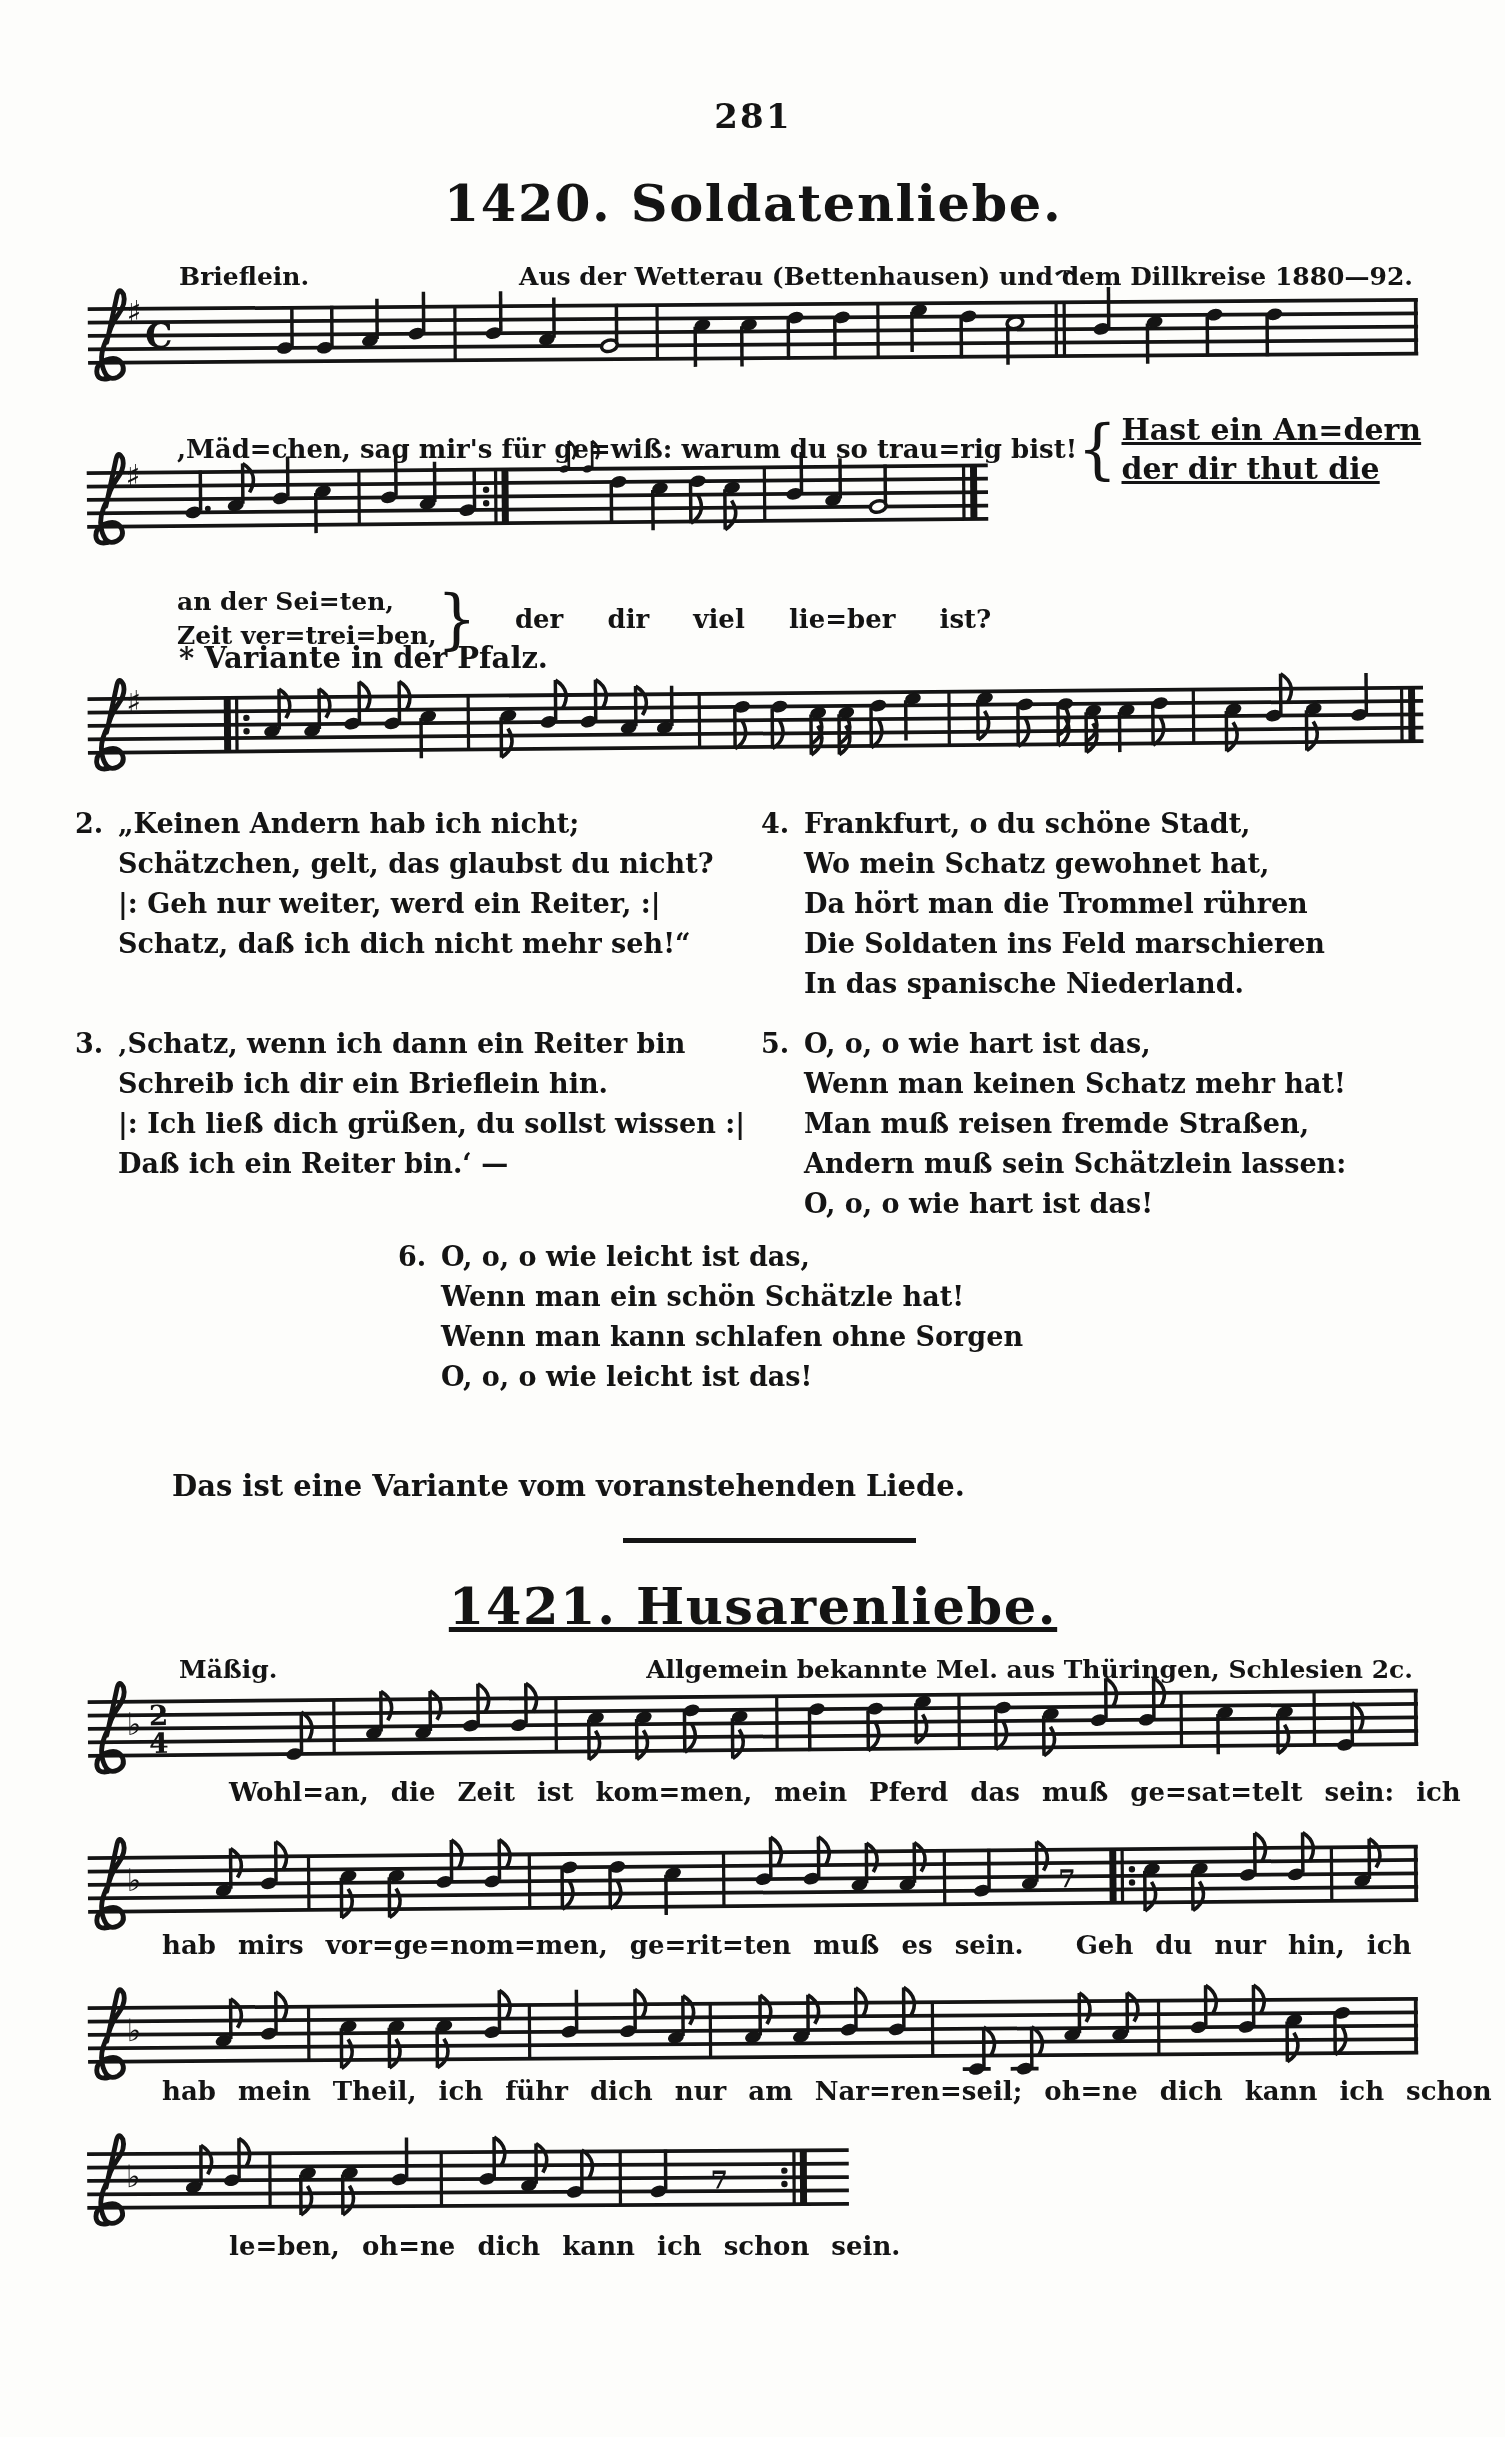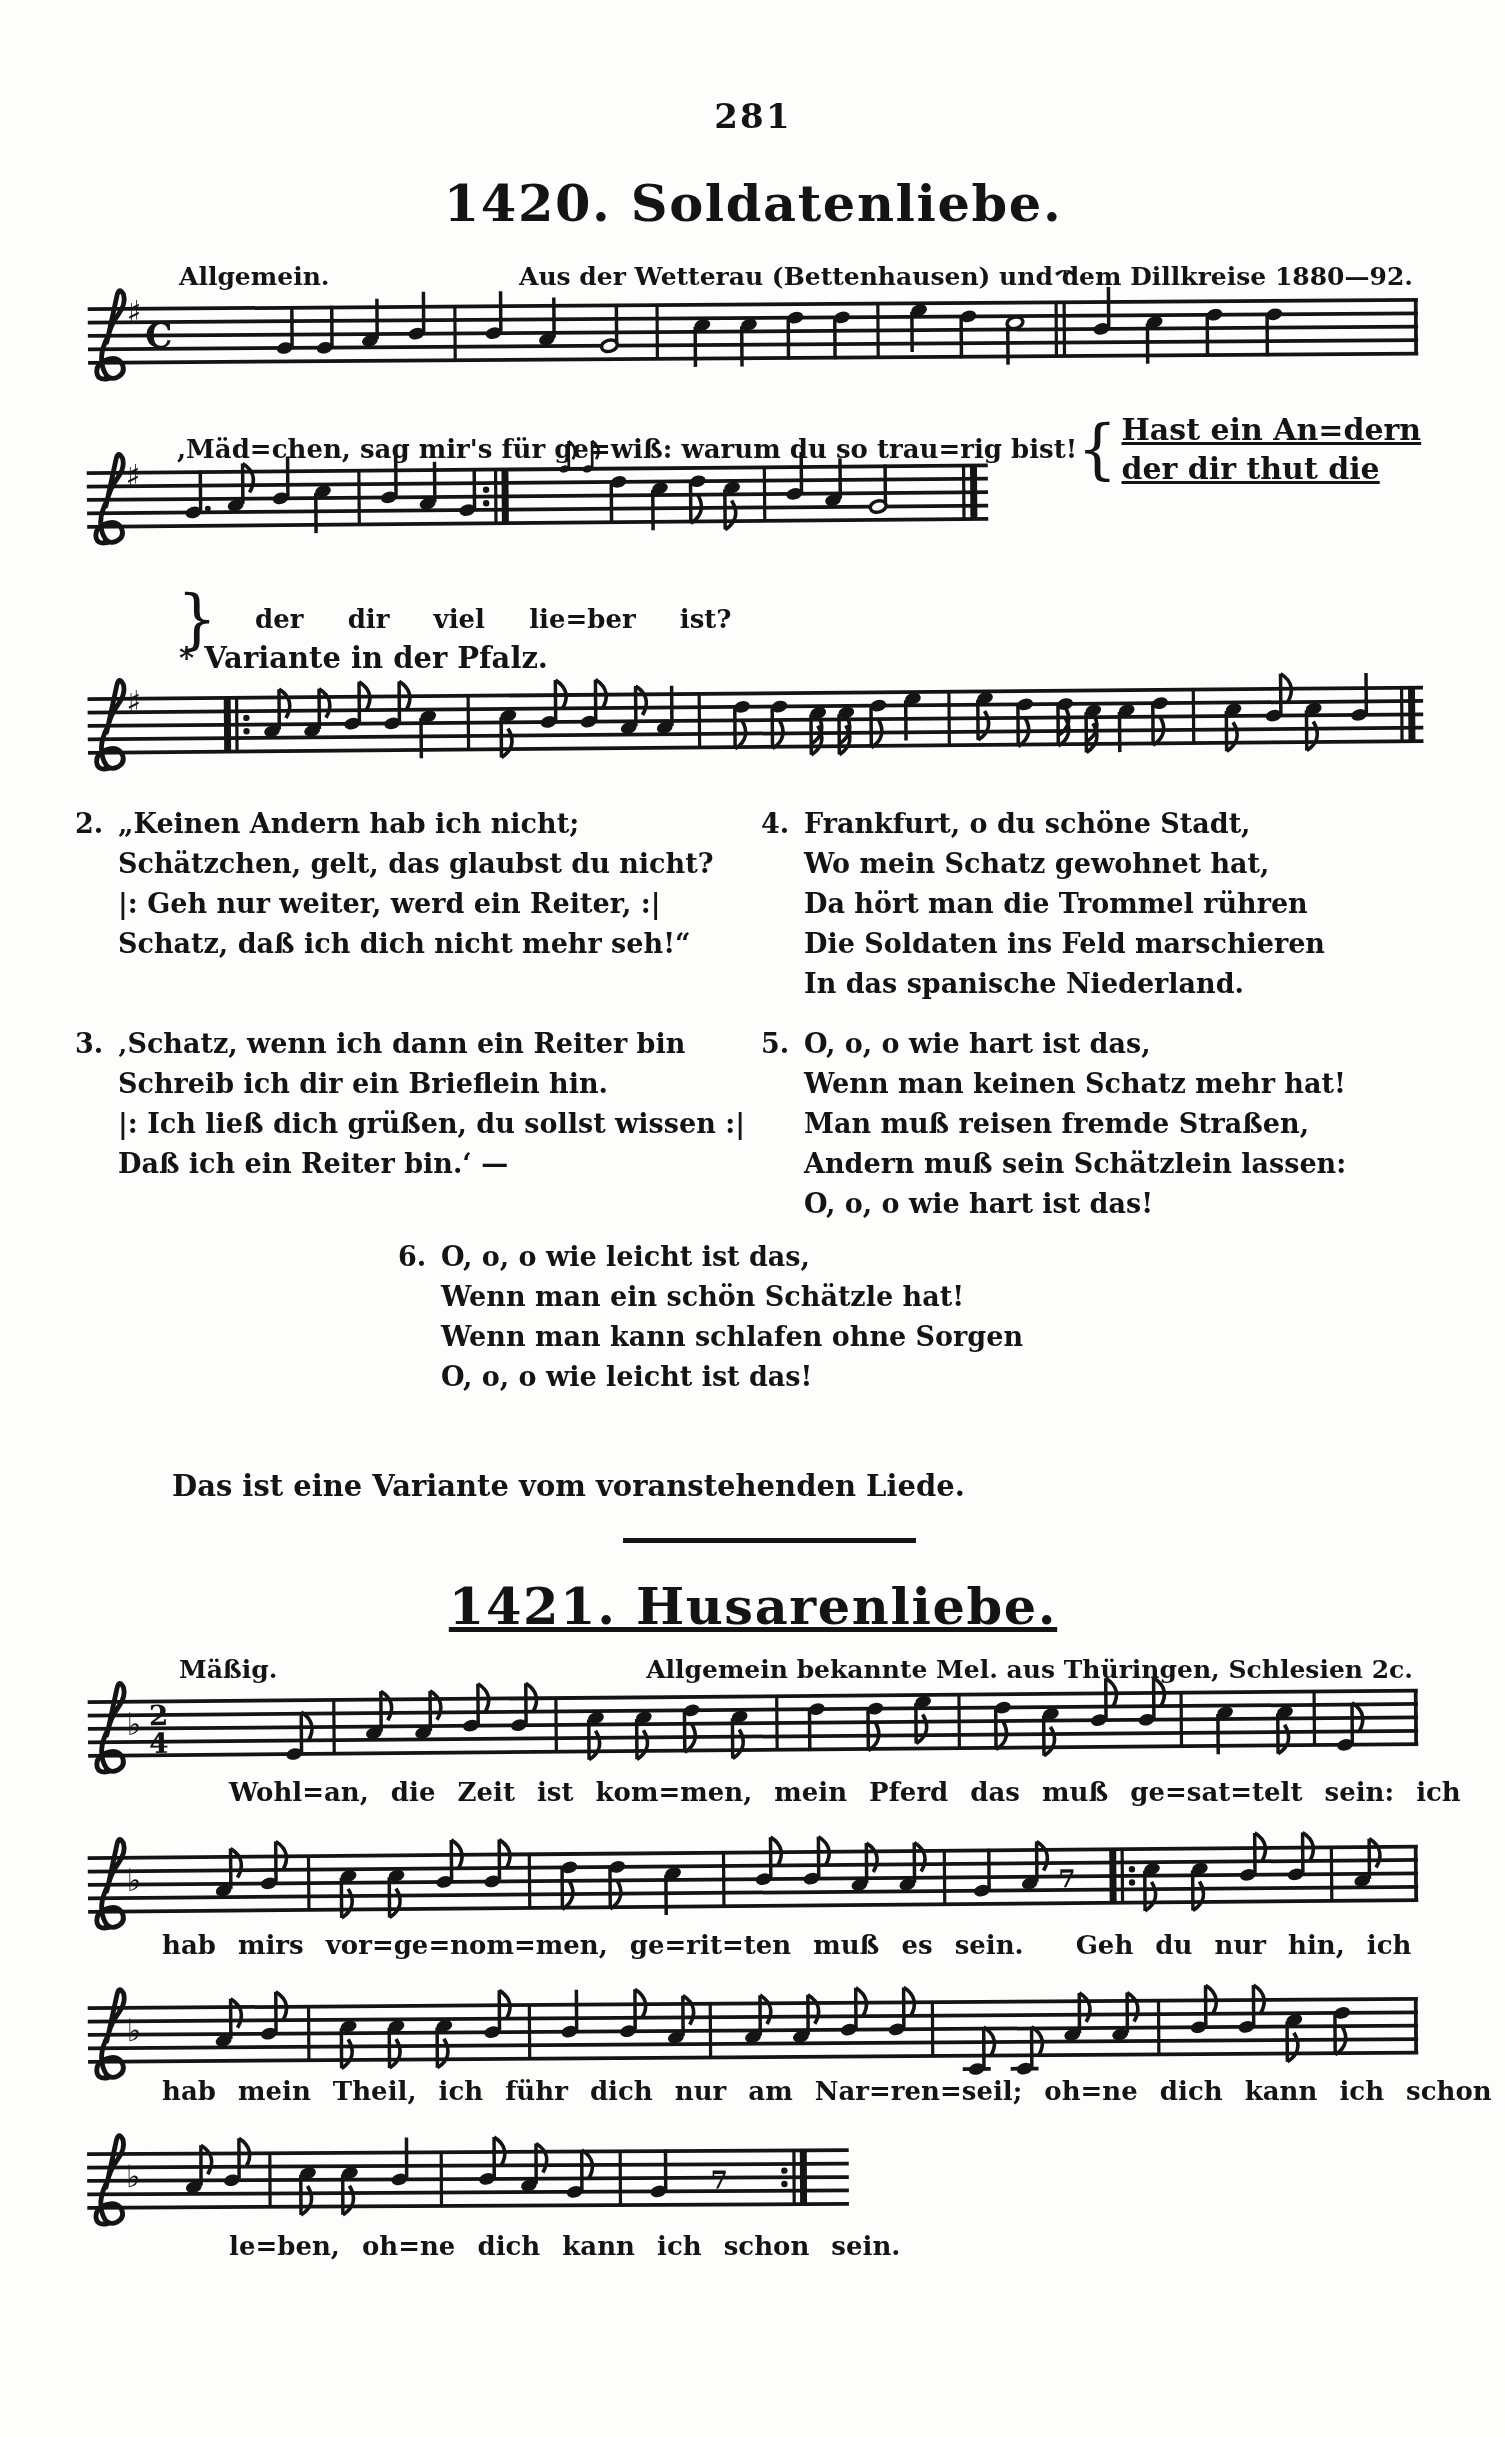--- a/index.html
+++ b/index.html
@@ -42,21 +42,21 @@
   svg{display:block;}
 </style>
 </head>
 <body>
 
 <div class="ctr" id="pagenum">281</div>
 
 <div class="ctr songtitle" id="title1">1420. Soldatenliebe.</div>
 
 <div class="metarow" id="meta1">
-  <span class="meta-left">Allgemein.</span>
+  <span class="meta-left">Brieflein.</span>
   <span class="meta-right">Aus der Wetterau (Bettenhausen) und dem Dillkreise 1880—92.</span>
 </div>
 
 <div class="staff" style="left: 86px; top: 277px; width: 1334px; transform: rotate(-0.4deg); transform-origin: left center;">
     <svg viewBox="0 0 2480 220" width="1334" height="118">
       <line x1="0" y1="60" x2="2480" y2="60" stroke="#141414" stroke-width="7"></line>
       <line x1="0" y1="85" x2="2480" y2="85" stroke="#141414" stroke-width="7"></line>
       <line x1="0" y1="110" x2="2480" y2="110" stroke="#141414" stroke-width="7"></line>
       <line x1="0" y1="135" x2="2480" y2="135" stroke="#141414" stroke-width="7"></line>
       <line x1="0" y1="160" x2="2480" y2="160" stroke="#141414" stroke-width="7"></line>
@@ -174,20 +174,24 @@
       <ellipse cx="1318.8" cy="110" rx="15" ry="10.5" transform="rotate(-15 1318.8 110)" fill="#141414"></ellipse>
       <line x1="1332.3" y1="107" x2="1332.3" y2="32" stroke="#141414" stroke-width="6.5"></line>
       <ellipse cx="1391.04" cy="122.5" rx="15" ry="10.5" transform="rotate(-15 1391.04 122.5)" fill="#141414"></ellipse>
       <line x1="1404.54" y1="119.5" x2="1404.54" y2="44.5" stroke="#141414" stroke-width="6.5"></line>
       <ellipse cx="1475.04" cy="135" rx="15" ry="10.5" transform="rotate(-15 1475.04 135)" fill="#fdfdfb" stroke="#141414" stroke-width="6.5"></ellipse>
       <line x1="1488.54" y1="132" x2="1488.54" y2="57" stroke="#141414" stroke-width="6.5"></line>
     </svg>
   </div>
 
 <div id="lyr2" class="abs lyr">
+  <span class="stack2">
+    <div>an der Sei=ten,</div>
+    <div>Zeit ver=trei=ben,</div>
+  </span>
   <span class="brace">}</span>
   <span class="wide">der dir viel lie=ber ist?</span>
 </div>
 
 <div class="abs fnote" id="fn1">* Variante in der Pfalz.</div>
 
 <div class="staff" style="left: 86px; top: 667px; width: 1339px; transform: rotate(-0.5deg); transform-origin: left center;">
     <svg viewBox="0 0 2490 220" width="1339" height="118">
       <line x1="0" y1="60" x2="2490" y2="60" stroke="#141414" stroke-width="7"></line>
       <line x1="0" y1="85" x2="2490" y2="85" stroke="#141414" stroke-width="7"></line>

